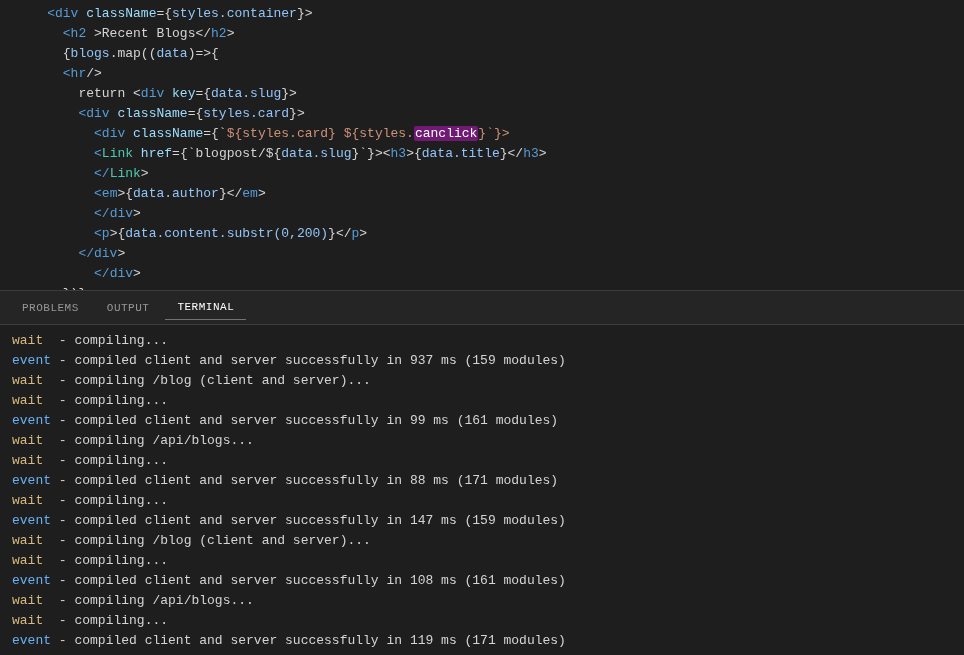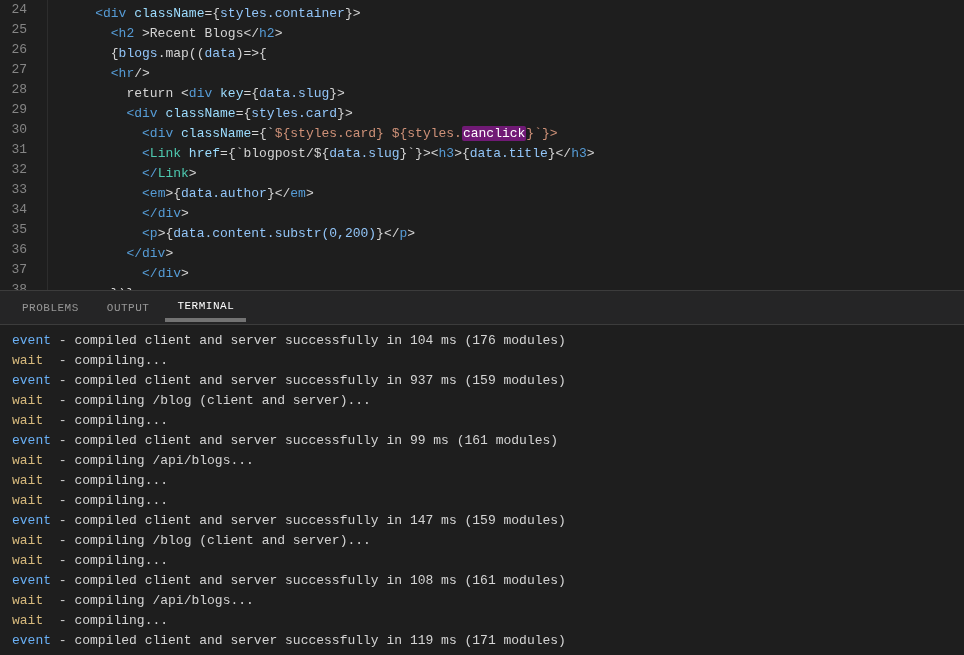--- a/index.html
+++ b/index.html
@@ -83,21 +83,21 @@
       font-size: 11px;
       font-weight: 400;
       color: #969696;
       cursor: pointer;
       text-transform: uppercase;
       letter-spacing: 0.5px;
     }
 
     .tab-item.active {
       color: #ffffff;
-      border-bottom: 4px solid #737373;
+      border-bottom: 1px solid #737373;
     }
 
     
     .terminal-area {
       background: #1e1e1e;
       padding: 6px 12px;
       height: calc(655px - 290px - 35px);
       overflow-y: auto;
       overflow-x: hidden;
     }
@@ -110,38 +110,20 @@
 
     .term-event { color: #6ab0f5; }
     .term-wait { color: #d7ba7d; }
     .term-dash { color: #d4d4d4; }
     .term-text { color: #d4d4d4; }
   </style>
 </head>
 <body>
 
 <div class="editor-area">
-  <div class="line-numbers">
-
-  <div class="line-number">24</div>
-      <div class="line-number">25</div>
-      <div class="line-number">26</div>
-      <div class="line-number">27</div>
-      <div class="line-number">28</div>
-      <div class="line-number">29</div>
-      <div class="line-number">30</div>
-      <div class="line-number">31</div>
-      <div class="line-number">32</div>
-      <div class="line-number">33</div>
-      <div class="line-number">34</div>
-      <div class="line-number">35</div>
-      <div class="line-number">36</div>
-      <div class="line-number">37</div>
-      <div class="line-number">38</div>
-    </div>
   <div class="code-content">
 
   <div class="code-line"><span class="tag">    &lt;</span><span class="tag">div</span><span> </span><span class="attr">className</span><span class="text-white">={</span><span class="prop-name">styles.container</span><span class="text-white">}&gt;</span></div>
       <div class="code-line"><span class="tag">      &lt;</span><span class="tag">h2</span><span class="text-white"> &gt;Recent Blogs&lt;/</span><span class="tag">h2</span><span class="text-white">&gt;</span></div>
       <div class="code-line"><span class="text-white">      {</span><span class="prop-name">blogs</span><span class="text-white">.map((</span><span class="prop-name">data</span><span class="text-white">)=&gt;{</span></div>
       <div class="code-line"><span class="tag">      &lt;</span><span class="tag">hr</span><span class="text-white">/&gt;</span></div>
       <div class="code-line"><span class="text-white">        return &lt;</span><span class="tag">div</span><span> </span><span class="attr">key</span><span class="text-white">={</span><span class="prop-name">data.slug</span><span class="text-white">}&gt;</span></div>
       <div class="code-line"><span class="tag">        &lt;</span><span class="tag">div</span><span> </span><span class="attr">className</span><span class="text-white">={</span><span class="prop-name">styles.card</span><span class="text-white">}&gt;</span></div>
       <div class="code-line"><span class="tag">          &lt;</span><span class="tag">div</span><span> </span><span class="attr">className</span><span class="text-white">={`</span><span class="string">${styles.card}</span><span class="text-white"> </span><span class="string">${styles.</span><span class="highlight-orange">canclick</span><span class="string">}`}&gt;</span></div>
       <div class="code-line"><span class="tag">          &lt;</span><span class="component">Link</span><span> </span><span class="attr">href</span><span class="text-white">={`blogpost/${</span><span class="prop-name">data.slug</span><span class="text-white">}`}&gt;&lt;</span><span class="tag">h3</span><span class="text-white">&gt;{</span><span class="prop-name">data.title</span><span class="text-white">}&lt;/</span><span class="tag">h3</span><span class="text-white">&gt;</span></div>
@@ -157,28 +139,28 @@
 
 <div class="panel-tabs">
 
 <div class="tab-item">PROBLEMS</div>
     <div class="tab-item">OUTPUT</div>
     <div class="tab-item active">TERMINAL</div>
   </div>
 
 <div class="terminal-area">
 
-<div class="term-line"><span class="term-event">event</span><span class="term-dash"> - </span><span class="term-text">compiled client and server successfully in 104 ms (176 modules)</span></div>
     <div class="term-line"><span class="term-wait">wait </span><span class="term-dash"> - </span><span class="term-text">compiling...</span></div>
     <div class="term-line"><span class="term-event">event</span><span class="term-dash"> - </span><span class="term-text">compiled client and server successfully in 937 ms (159 modules)</span></div>
     <div class="term-line"><span class="term-wait">wait </span><span class="term-dash"> - </span><span class="term-text">compiling /blog (client and server)...</span></div>
     <div class="term-line"><span class="term-wait">wait </span><span class="term-dash"> - </span><span class="term-text">compiling...</span></div>
     <div class="term-line"><span class="term-event">event</span><span class="term-dash"> - </span><span class="term-text">compiled client and server successfully in 99 ms (161 modules)</span></div>
     <div class="term-line"><span class="term-wait">wait </span><span class="term-dash"> - </span><span class="term-text">compiling /api/blogs...</span></div>
     <div class="term-line"><span class="term-wait">wait </span><span class="term-dash"> - </span><span class="term-text">compiling...</span></div>
+    <div class="term-line"><span class="term-event">event</span><span class="term-dash"> - </span><span class="term-text">compiled client and server successfully in 88 ms (171 modules)</span></div>
     <div class="term-line"><span class="term-wait">wait </span><span class="term-dash"> - </span><span class="term-text">compiling...</span></div>
     <div class="term-line"><span class="term-event">event</span><span class="term-dash"> - </span><span class="term-text">compiled client and server successfully in 147 ms (159 modules)</span></div>
     <div class="term-line"><span class="term-wait">wait </span><span class="term-dash"> - </span><span class="term-text">compiling /blog (client and server)...</span></div>
     <div class="term-line"><span class="term-wait">wait </span><span class="term-dash"> - </span><span class="term-text">compiling...</span></div>
     <div class="term-line"><span class="term-event">event</span><span class="term-dash"> - </span><span class="term-text">compiled client and server successfully in 108 ms (161 modules)</span></div>
     <div class="term-line"><span class="term-wait">wait </span><span class="term-dash"> - </span><span class="term-text">compiling /api/blogs...</span></div>
     <div class="term-line"><span class="term-wait">wait </span><span class="term-dash"> - </span><span class="term-text">compiling...</span></div>
     <div class="term-line"><span class="term-event">event</span><span class="term-dash"> - </span><span class="term-text">compiled client and server successfully in 119 ms (171 modules)</span></div>
   </div>
 

